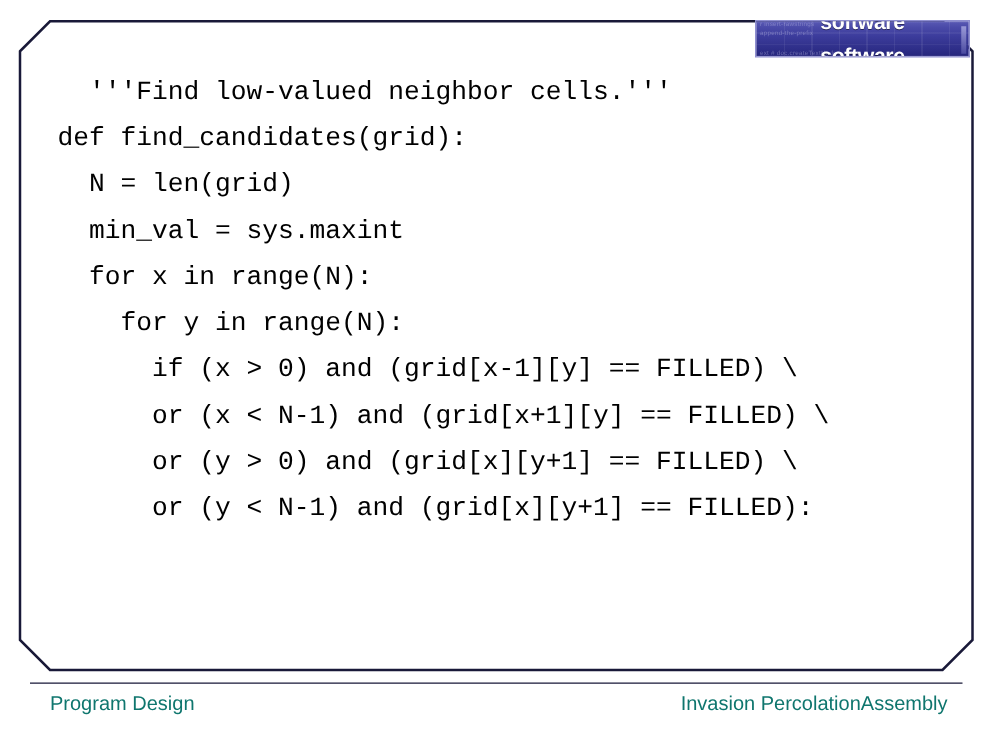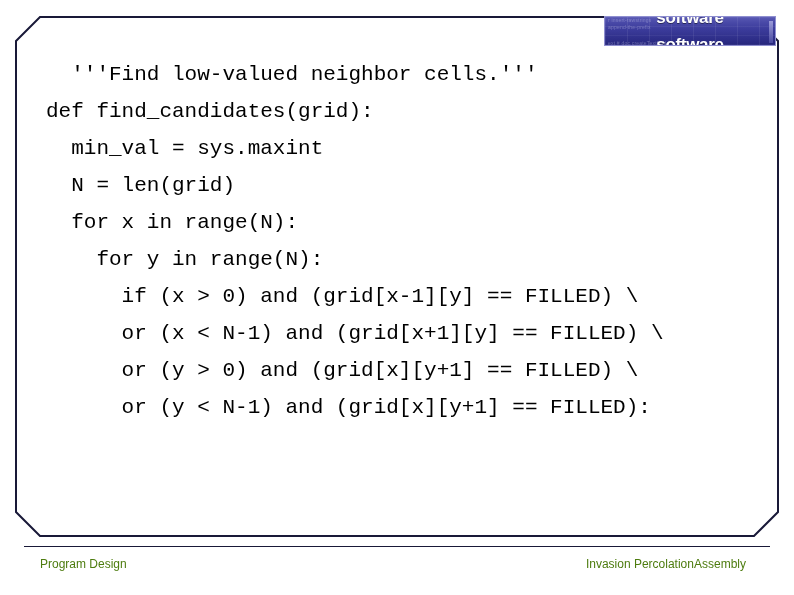--- a/index.html
+++ b/index.html
@@ -131,27 +131,27 @@
     position: absolute;
     left: 24px;
     top: 552px;
     width: 746px;
     height: 24px;
     display: flex;
     align-items: center;
   }
   .footer-cell {
     font-family: "Liberation Sans", sans-serif;
-    font-size: 12px;
-    color: #4d7c0f;
+    font-size: 16px;
+    color: #0f766e;
     white-space: nowrap;
   }
   .footer-left   { flex: 0 0 auto; margin-left: 16px; }
   .footer-center { flex: 1 1 auto; text-align: right; }
-  .footer-right  { flex: 0 0 auto; margin-right: 24px; }
+  .footer-right  { flex: 0 0 auto; margin-right: 12px; }
 </style>
 </head>
 <body>
 
 <div class="slide">
 
   <svg class="frame" viewBox="0 0 794 595" width="794" height="595" aria-hidden="true">
     <path d="M 16,41 L 40,17 L 754,17 L 778,41 L 778,512 L 754,536 L 40,536 L 16,512 Z"></path>
   </svg>
 
@@ -163,22 +163,22 @@
     <div class="logo-words">
       <span>software</span>
       <span>software</span>
     </div>
     <div class="logo-tick"></div>
   </div>
 
   <div class="code">
     <div class="code-line">  '''Find low-valued neighbor cells.'''</div>
     <div class="code-line">def find_candidates(grid):</div>
+    <div class="code-line">  N = len(grid)</div>
     <div class="code-line">  min_val = sys.maxint</div>
-    <div class="code-line">  N = len(grid)</div>
     <div class="code-line">  for x in range(N):</div>
     <div class="code-line">    for y in range(N):</div>
     <div class="code-line">      if (x &gt; 0) and (grid[x-1][y] == FILLED) \</div>
     <div class="code-line">      or (x &lt; N-1) and (grid[x+1][y] == FILLED) \</div>
     <div class="code-line">      or (y &gt; 0) and (grid[x][y+1] == FILLED) \</div>
     <div class="code-line">      or (y &lt; N-1) and (grid[x][y+1] == FILLED):</div>
   </div>
 
   <div class="footer-rule"></div>
 

